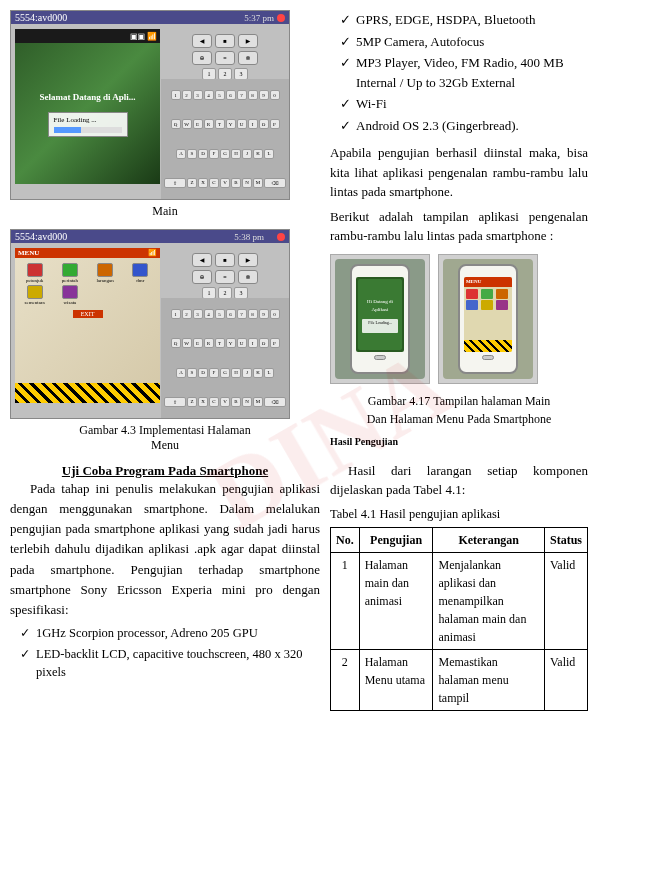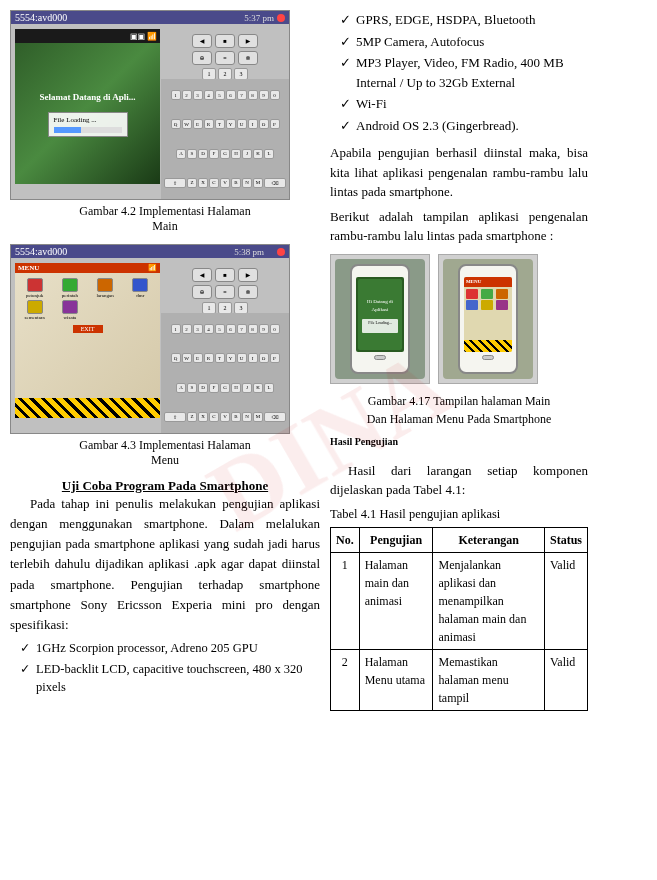--- a/index.html
+++ b/index.html
@@ -524,21 +524,20 @@
             <div class="key">C</div>
             <div class="key">V</div>
             <div class="key">B</div>
             <div class="key">N</div>
             <div class="key">M</div>
             <div class="key wide">⌫</div>
           </div>
         </div>
       </div>
       <div class="figure-caption">
-        <div>Gambar 4.2 Implementasi Halaman</div>
         <div>Main</div>
       </div>
     </div>
 
     <div>
       <div class="figure-box">
         <div class="window-bar">
           <span>5554:avd000</span>
           <span style="display:flex;gap:13px;align-items:center;">
             <span style="font-size:9px;color:#ddd;">5:38 pm</span>

